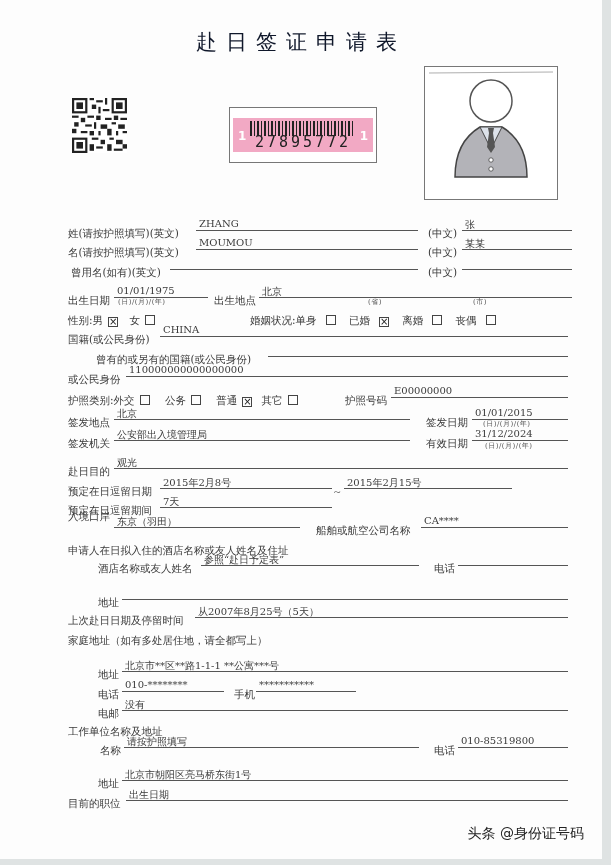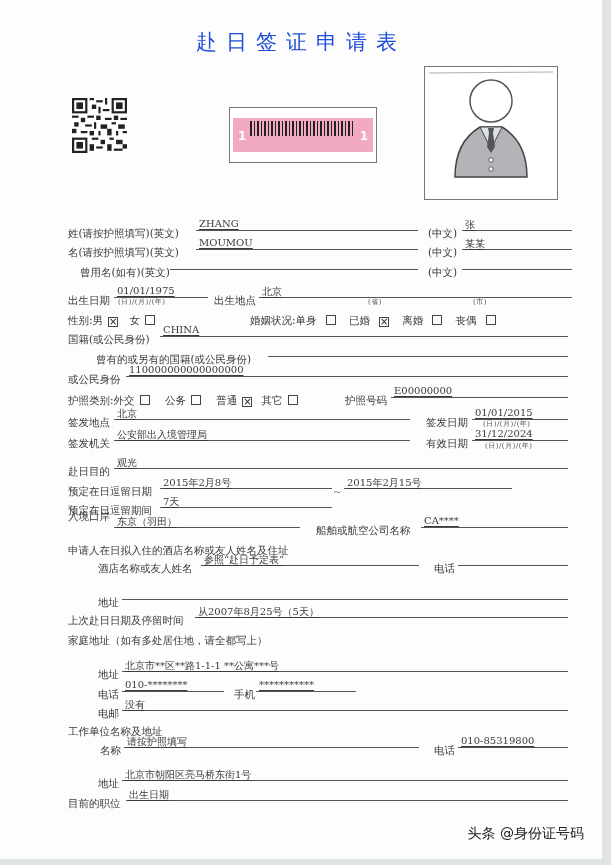--- a/index.html
+++ b/index.html
@@ -10,21 +10,21 @@
     color: #3a3a3a;
     position: relative;
   }
   .page {
     position: absolute; left: 0; top: 0;
     width: 602px; height: 859px;
     background: #fdfdfd;
   }
   .title {
     position: absolute; left: 0; top: 28px; width: 602px;
-    text-align: center; font-size: 21px; letter-spacing: 9px; color: #1d4ed8;
+    text-align: center; font-size: 21px; letter-spacing: 9px; color: #0f172a;
   }
   .qr { position: absolute; left: 72px; top: 98px; width: 55px; height: 55px; }
   .barcode-box {
     position: absolute; left: 229px; top: 107px; width: 146px; height: 54px;
     border: 1px solid #777; background: #fff;
   }
   .barcode-strip {
     position: absolute; left: 3px; top: 10px; width: 140px; height: 34px;
     background: #f2a9c4;
   }
@@ -38,21 +38,21 @@
   }
   .barcode-side { position: absolute; top: 11px; font-family: "DejaVu Sans", sans-serif; font-size: 12px; color: #fff; font-weight: bold; }
   .photo-box {
     position: absolute; left: 424px; top: 66px; width: 132px; height: 132px;
     border: 1px solid #777; background: #fff;
   }
   .row { position: absolute; font-size: 10.5px; white-space: nowrap; line-height: 14px; margin-top: 8px; }
   .fill {
     position: absolute; border-bottom: 1px solid #555; height: 13px;
     font-size: 10px; color: #3a3a3a; padding-left: 3px; box-sizing: border-box;
-    text-decoration: underline; text-underline-offset: 2px;
+    text-underline-offset: 2px;
   }
   .sub { position: absolute; font-size: 7px; color: #555; white-space: nowrap; letter-spacing: 0.5px; }
   .cb {
     display: inline-block; width: 10px; height: 10px; border: 1px solid #444;
     vertical-align: -1px; margin: 0 4px 0 5px; position: relative; box-sizing: border-box;
     font-size: 10px; line-height: 8px; text-align: center; font-family: "DejaVu Sans", sans-serif; color: #222;
   }
   .watermark {
     position: absolute; right: 18px; bottom: 16px;
     font-family: "DejaVu Sans", sans-serif; font-size: 14px; color: #222;
@@ -112,20 +112,21 @@
         <rect x="16" y="21" width="2" height="3"></rect>
       <rect x="19" y="23" width="4" height="1"></rect>
         <rect x="23" y="21" width="2" height="2"></rect>
     </g>
   </svg>
 
   <div class="barcode-box">
     <div class="barcode-strip">
       <span class="barcode-side" style="left:5px">1</span>
       <div class="barcode-bars"></div>
+      <div class="barcode-num">27895772</div>
       <span class="barcode-side" style="right:5px">1</span>
     </div>
   </div>
 
   <div class="photo-box">
     <svg width="132" height="132" viewBox="0 0 132 132">
       <line x1="4" y1="6" x2="128" y2="5" stroke="#999" stroke-width="0.8"></line>
       <circle cx="66" cy="34" r="21" fill="#fff" stroke="#555" stroke-width="1.5"></circle>
       <path d="M30 110 Q30 75 55 60 L77 60 Q102 75 102 110 Z" fill="#b3b3b8" stroke="#444" stroke-width="1.5"></path>
       <path d="M55 60 L66 82 L77 60 Z" fill="#dde2ea" stroke="#444" stroke-width="1"></path>
@@ -138,21 +139,21 @@
   <div class="row" style="left:68px;top:218px">姓(请按护照填写)(英文)</div>
   <div class="fill" style="left:196px;top:218px;width:222px">ZHANG</div>
   <div class="row" style="left:428px;top:218px">(中文)</div>
   <div class="fill" style="left:462px;top:218px;width:110px">张</div>
 
   <div class="row" style="left:68px;top:237px">名(请按护照填写)(英文)</div>
   <div class="fill" style="left:196px;top:237px;width:222px">MOUMOU</div>
   <div class="row" style="left:428px;top:237px">(中文)</div>
   <div class="fill" style="left:462px;top:237px;width:110px">某某</div>
 
-  <div class="row" style="left:80px;top:257px">曾用名(如有)(英文)</div>
+  <div class="row" style="left:71px;top:257px">曾用名(如有)(英文)</div>
   <div class="fill" style="left:170px;top:257px;width:248px"></div>
   <div class="row" style="left:428px;top:257px">(中文)</div>
   <div class="fill" style="left:462px;top:257px;width:110px"></div>
 
   <div class="row" style="left:68px;top:285px">出生日期</div>
   <div class="fill" style="left:114px;top:285px;width:94px">01/01/1975</div>
   <div class="sub" style="left:118px;top:297px">(日)/(月)/(年)</div>
   <div class="row" style="left:214px;top:285px">出生地点</div>
   <div class="fill" style="left:259px;top:285px;width:313px">北京</div>
   <div class="sub" style="left:368px;top:297px">(省)</div>

